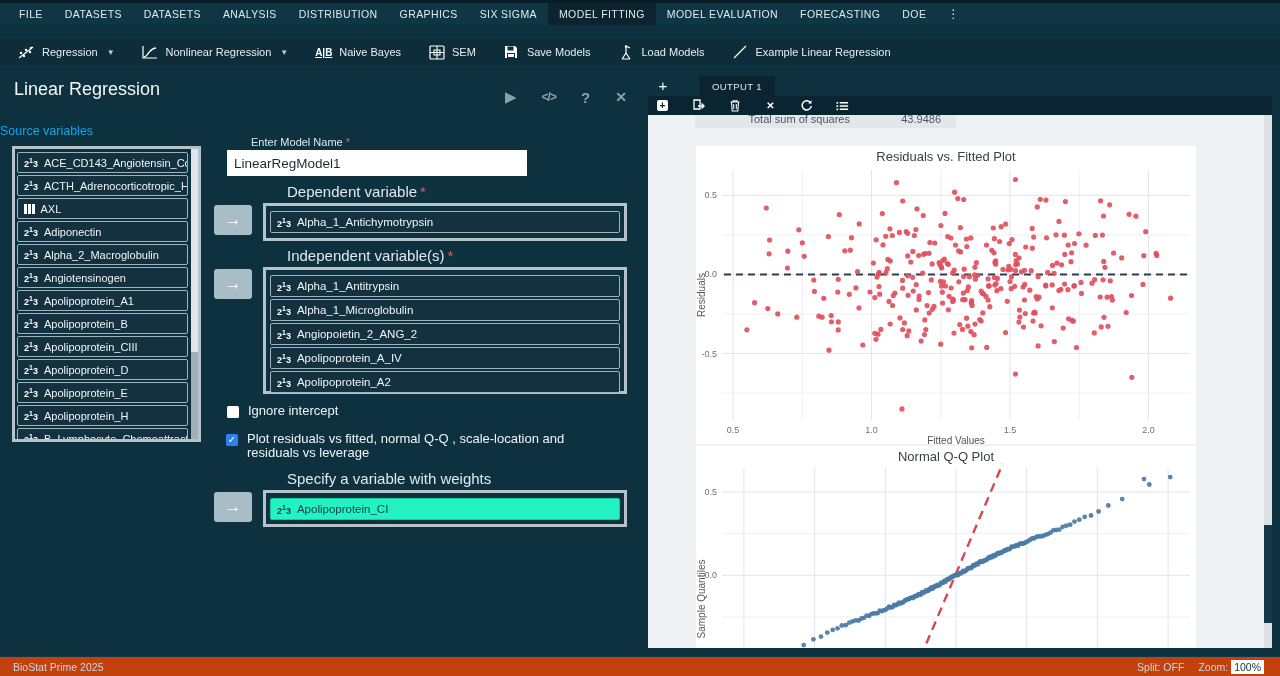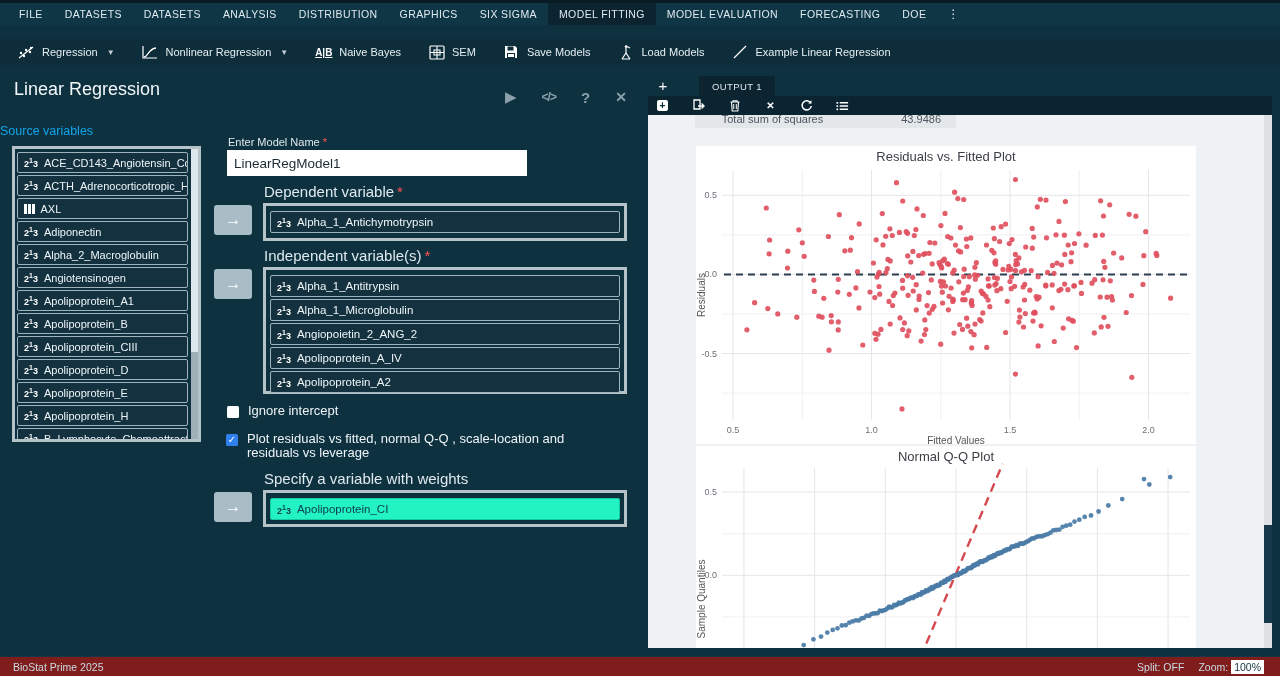--- a/index.html
+++ b/index.html
@@ -44,21 +44,21 @@
   .bars-icon i { display:block; width:2.5px; height:10px; background:#fff; }
 
   
   .form-actions { position:absolute; left:505px; top:88px; width:122px; display:flex; justify-content:space-between;
     color:#8ba0ab; font-size:16px; align-items:center; }
   .form-actions .play { font-size:15px; }
   .form-actions .code { font-size:12px; font-weight:bold; letter-spacing:-1px; }
   .form-actions .help { font-size:15px; font-weight:bold; }
   .form-actions .close { font-size:14px; font-weight:bold; }
 
-  .fld-label { position:absolute; font-size:11px; color:#dfe9ee; }
+  .fld-label { position:absolute; font-size:11px; color:#dfe9ee;margin-left:23px; }
   .req { color:#ff5252; margin-left:3px; }
   .lbl-md { font-size:15px; }
   .name-input { position:absolute; left:227px; top:150px; width:300px; height:26px; background:#fff; border:none;
     font-size:13.5px; color:#1c2b33; padding:0 7px; font-family:"Liberation Sans",sans-serif; }
 
   .arrow-btn { position:absolute; width:38px; height:30px; background:#a9bdc6; border-radius:3px;
     display:flex; align-items:center; justify-content:center; color:#fff; font-size:17px; font-weight:bold; }
   .var-box { position:absolute; border:3px solid #b5c3c9; padding:3px 4px; }
   .var-box .varitem { margin:2px 0; height:22px; font-size:11.5px; }
   .weight-item { background:#23f2c2 !important; border-color:#14c9a0 !important; color:#0e4052 !important; }
@@ -78,28 +78,28 @@
     display:flex; align-items:center; gap:23px; padding-left:8px; }
   .oicon { width:13px; height:13px; display:flex; align-items:center; justify-content:center; color:#fff; }
   .addbox { width:11px; height:11px; background:#fff; border-radius:2px; color:#0a2531; font-size:10px;
     line-height:11px; text-align:center; font-weight:bold; }
   .xicon { font-size:10px; font-weight:bold; }
 
   .out-content { position:absolute; left:648px; top:115px; width:616px; height:533px; background:#eff2f4;
     overflow:hidden; }
   .tbl-row { position:absolute; left:47px; top:-6px; width:261px; height:19px; background:#e4e7ea;
     display:flex; align-items:center; font-size:11px; color:#4b5660; }
-  .tbl-row .lbl { flex:1; text-align:center; padding-right:26px; }
+  .tbl-row .lbl { flex:1; text-align:right; padding-right:26px; }
   .tbl-row .val { width:80px; text-align:right; padding-right:15px; }
   .plot-card { position:absolute; background:#ffffff; }
   .out-scroll { position:absolute; left:1264px; top:115px; width:8px; height:533px; background:#dde1e4; }
   .out-scroll .thumb { position:absolute; left:0; top:410px; width:8px; height:98px; background:#16384a; }
 
   
-  .statusbar { position:absolute; left:0; top:656px; width:1280px; height:20px; background:#7f1d1d;
+  .statusbar { position:absolute; left:0; top:656px; width:1280px; height:20px; background:#c2410c;
     border-top:1px solid #143747; display:flex; align-items:center; font-size:10.5px; color:#c9dae3; }
   .statusbar .appname { margin-left:13px; }
   .statusbar .right { margin-left:auto; display:flex; align-items:center; gap:14px; padding-right:16px; }
   .zoom-box { background:#fff; color:#16333f; padding:0 3px; height:14px; line-height:14px; font-size:10.5px; }
 
   svg text { font-family:"Liberation Sans",sans-serif; }
 </style>
 </head>
 <body>
 

